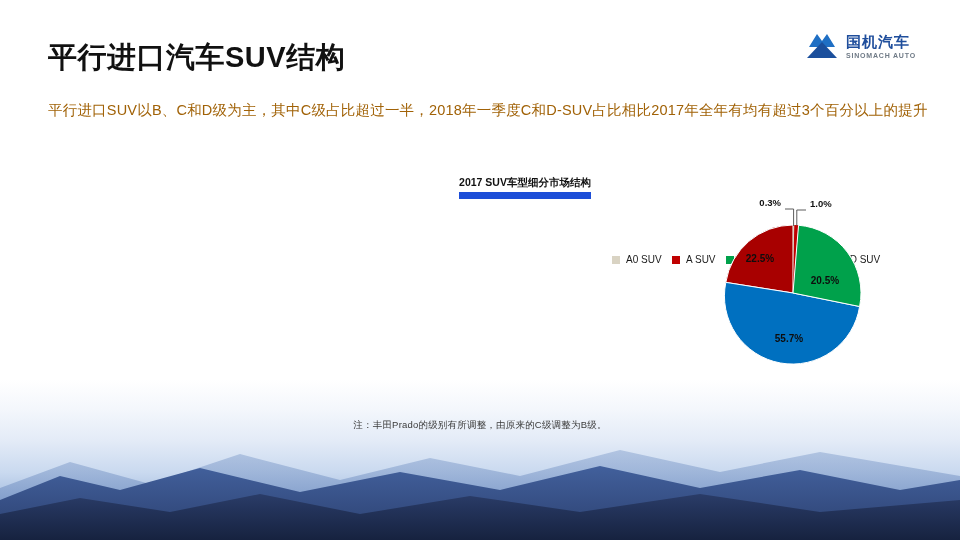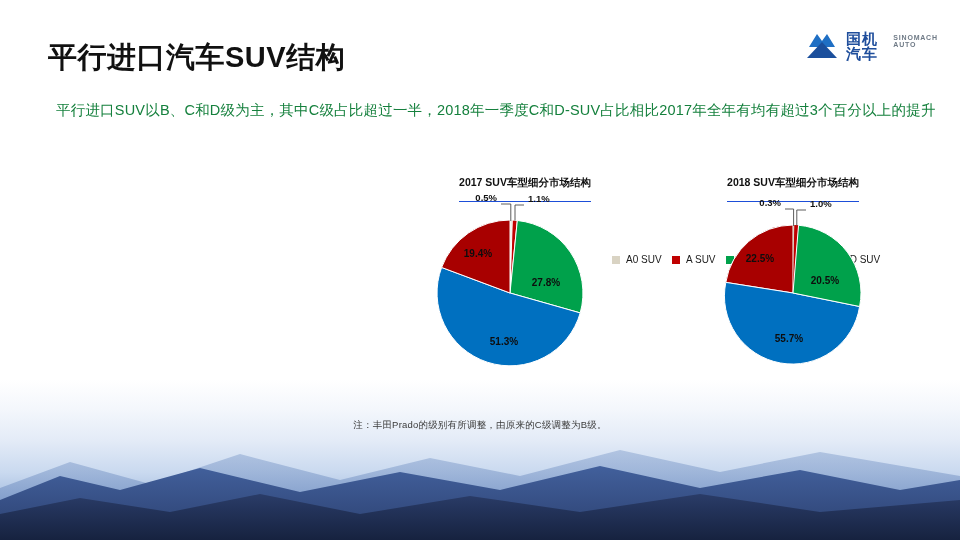--- a/index.html
+++ b/index.html
@@ -13,35 +13,35 @@
 
   
   .photo-band{position:absolute;left:0;bottom:0;width:960px;height:160px;overflow:hidden;}
   .photo-sky{position:absolute;inset:0;
     background:linear-gradient(to bottom,#ffffff 0%,#f4f7fc 18%,#e3ebf7 38%,#c9d9ef 58%,#9fb8dd 78%,#7d9cca 100%);}
   .ridge{position:absolute;left:0;bottom:0;width:960px;height:160px;}
 
   
   .logo{position:absolute;left:805px;top:26px;width:140px;height:40px;display:flex;align-items:center;gap:7px;}
   .logo-mark{width:34px;height:30px;flex:0 0 34px;}
-  .logo-text{display:flex;line-height:1;}
+  .logo-text{display:flex;flex-direction:column;line-height:1;}
   .logo-cn{font-size:15px;font-weight:bold;color:#1f4e9c;letter-spacing:1px;}
   .logo-en{font-size:7px;font-weight:bold;color:#6f7a86;letter-spacing:.8px;margin-top:3px;}
 
   
   .title{position:absolute;left:48px;top:38px;font-size:29px;font-weight:bold;color:#111111;letter-spacing:.5px;white-space:nowrap;}
-  .subtitle{position:absolute;left:56px;top:100px;width:880px;font-size:14.5px;color:#15803d;line-height:21px;letter-spacing:.2px;}
+  .subtitle{position:absolute;left:48px;top:100px;width:880px;font-size:14.5px;color:#a16207;line-height:21px;letter-spacing:.2px;}
   .source{position:absolute;left:88px;top:272px;font-size:12.5px;color:#2b2b2b;letter-spacing:.3px;white-space:nowrap;}
   .note{position:absolute;left:0;top:419px;width:960px;text-align:center;font-size:9.5px;color:#3a3a3a;letter-spacing:.2px;}
 
   
   .chart{position:absolute;}
   .chart-title{position:absolute;top:0;left:0;width:100%;text-align:center;
     font-size:10.5px;font-weight:bold;color:#111;white-space:nowrap;}
-  .chart-title span{border-bottom:1px solid #1d4ed8;padding-bottom:13px;}
+  .chart-title span{border-bottom:7px solid #1d4ed8;padding-bottom:4px;}
   .pie-wrap{position:absolute;}
   .pie-svg{display:block;}
   .slice-label{font-size:9.5px;font-weight:bold;fill:#111;}
   .slice-label-in{font-size:10px;font-weight:bold;fill:#0d0d0d;}
   .leader{stroke:#4a4a4a;stroke-width:.9;fill:none;}
 
   .legend{position:absolute;display:flex;flex-direction:row;gap:10.5px;}
   .legend-row{display:flex;align-items:center;gap:6px;}
   .swatch{width:8px;height:8px;flex:0 0 8px;}
   .legend-label{font-size:10px;color:#1a1a1a;white-space:nowrap;}
@@ -87,43 +87,20 @@
   </div>
 
   <div class="title">平行进口汽车SUV结构</div>
   <div class="subtitle">平行进口SUV以B、C和D级为主，其中C级占比超过一半，2018年一季度C和D-SUV占比相比2017年全年有均有超过3个百分以上的提升</div>
   <div class="note">注：丰田Prado的级别有所调整，由原来的C级调整为B级。</div>
 
   <div class="chart" style="left:400px;top:176px;width:250px;height:200px;">
     <div class="chart-title">
       <span>2017 SUV车型细分市场结构</span>
     </div>
-    <div class="pie-wrap" style="left:0;top:14px;width:230px;height:186px;">
-      <svg class="pie-svg" width="230" height="186" viewBox="0 0 230 186">
-
-        <path d="M110,103 L110,30 A73,73 0 0,1 112.29,30.04 Z" fill="#D9D3C3" stroke="#ffffff" stroke-width="1"></path>
-
-        <path d="M110,103 L112.29,30.04 A73,73 0 0,1 117.32,30.49 Z" fill="#C00000" stroke="#ffffff" stroke-width="1"></path>
-
-        <path d="M110,103 L117.32,30.49 A73,73 0 0,1 180.22,122.92 Z" fill="#00A14B" stroke="#ffffff" stroke-width="1"></path>
-
-        <path d="M110,103 L180.22,122.92 A73,73 0 1,1 41.60,77.43 Z" fill="#0070C0" stroke="#ffffff" stroke-width="1"></path>
-
-        <path d="M110,103 L41.60,77.43 A73,73 0 0,1 110,30 Z" fill="#A80000" stroke="#ffffff" stroke-width="1"></path>
-
-        <path class="leader" d="M110.8,31 L110.8,14 L101,14"></path>
-        <path class="leader" d="M115,30.5 L115,15 L124,15"></path>
-        <text class="slice-label" x="97" y="11" text-anchor="end">0.5%</text>
-        <text class="slice-label" x="128" y="12" text-anchor="start">1.1%</text>
-
-        <text class="slice-label-in" x="146" y="96" text-anchor="middle">27.8%</text>
-        <text class="slice-label-in" x="104" y="155" text-anchor="middle">51.3%</text>
-        <text class="slice-label-in" x="78" y="67" text-anchor="middle">19.4%</text>
-      </svg>
-    </div>
 
     <div class="legend" style="left:212px;top:78px;">
       <div class="legend-row">
         <span class="swatch" style="background:#D9D3C3"></span>
         <span class="legend-label">A0 SUV</span>
       </div>
       <div class="legend-row">
         <span class="swatch" style="background:#C00000"></span>
         <span class="legend-label">A SUV</span>
       </div>
@@ -136,23 +113,20 @@
         <span class="legend-label">C SUV</span>
       </div>
       <div class="legend-row">
         <span class="swatch" style="background:#A80000"></span>
         <span class="legend-label">D SUV</span>
       </div>
     </div>
   </div>
 
   <div class="chart" style="left:688px;top:176px;width:210px;height:200px;">
-    <div class="chart-title">
-      <span>2018 SUV车型细分市场结构</span>
-    </div>
     <div class="pie-wrap" style="left:0;top:14px;width:210px;height:186px;">
       <svg class="pie-svg" width="210" height="186" viewBox="0 0 210 186">
 
         <path d="M105,103 L105,35 A68,68 0 0,1 106.28,35.01 Z" fill="#D9D3C3" stroke="#ffffff" stroke-width="1"></path>
 
         <path d="M105,103 L106.28,35.01 A68,68 0 0,1 110.55,35.23 Z" fill="#C00000" stroke="#ffffff" stroke-width="1"></path>
 
         <path d="M105,103 L110.55,35.23 A68,68 0 0,1 171.62,116.51 Z" fill="#00A14B" stroke="#ffffff" stroke-width="1"></path>
 
         <path d="M105,103 L171.62,116.51 A68,68 0 1,1 104.00,35.01 Z" fill="#0070C0" stroke="#ffffff" stroke-width="1"></path>

